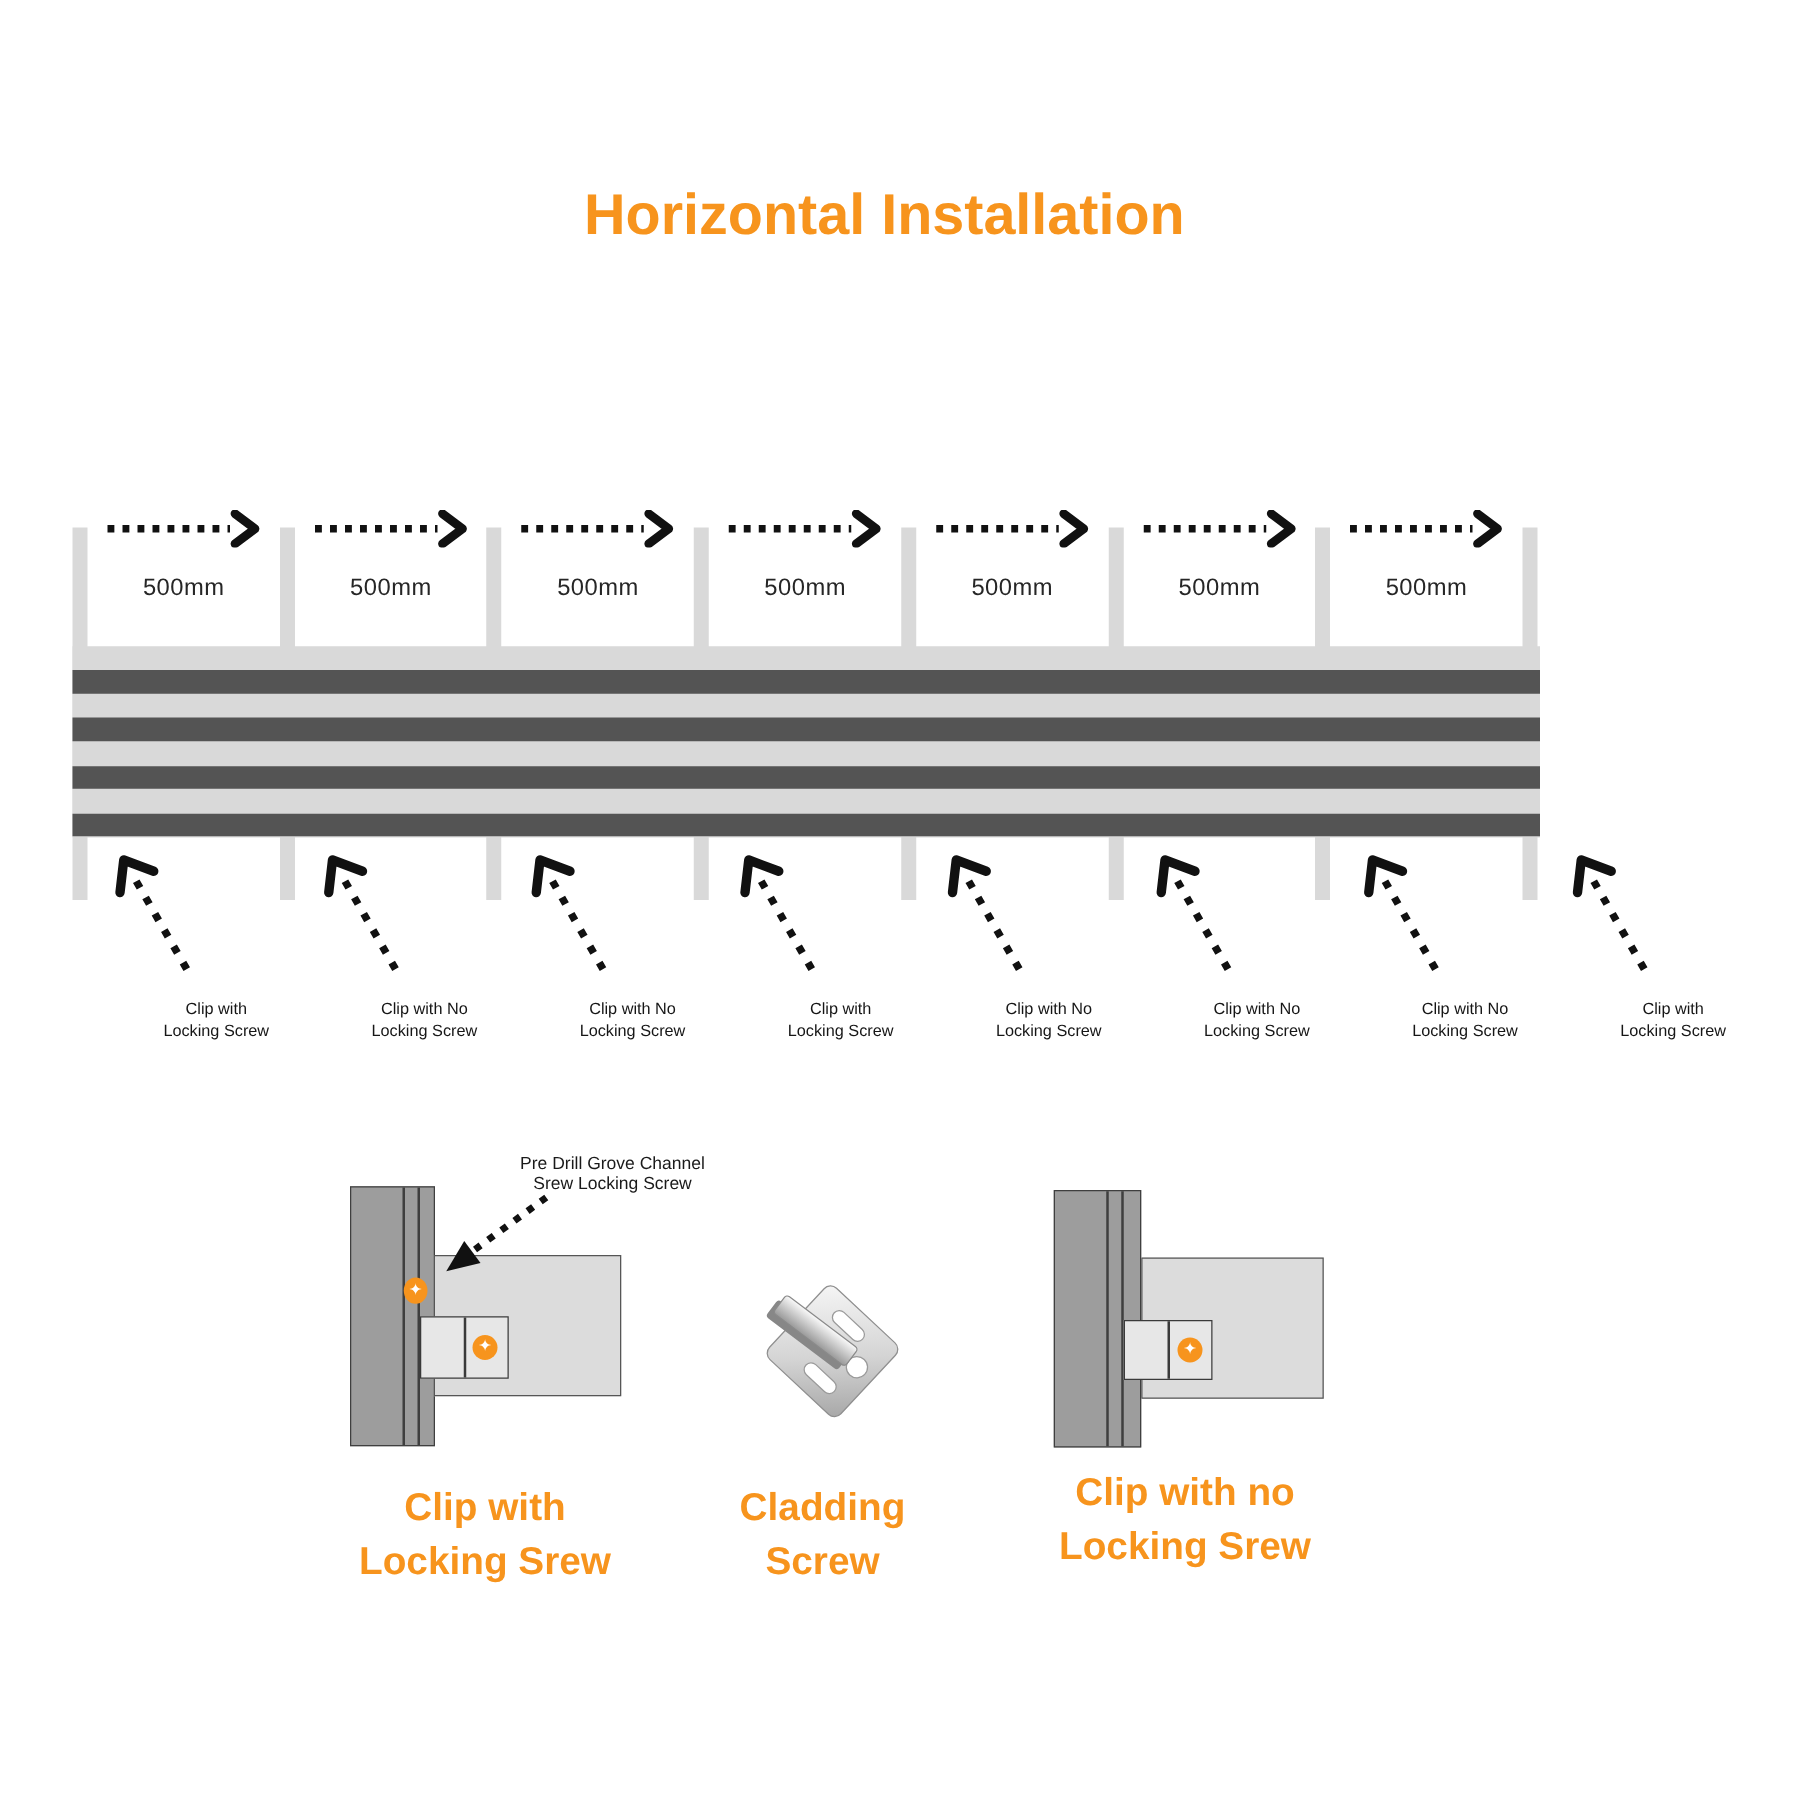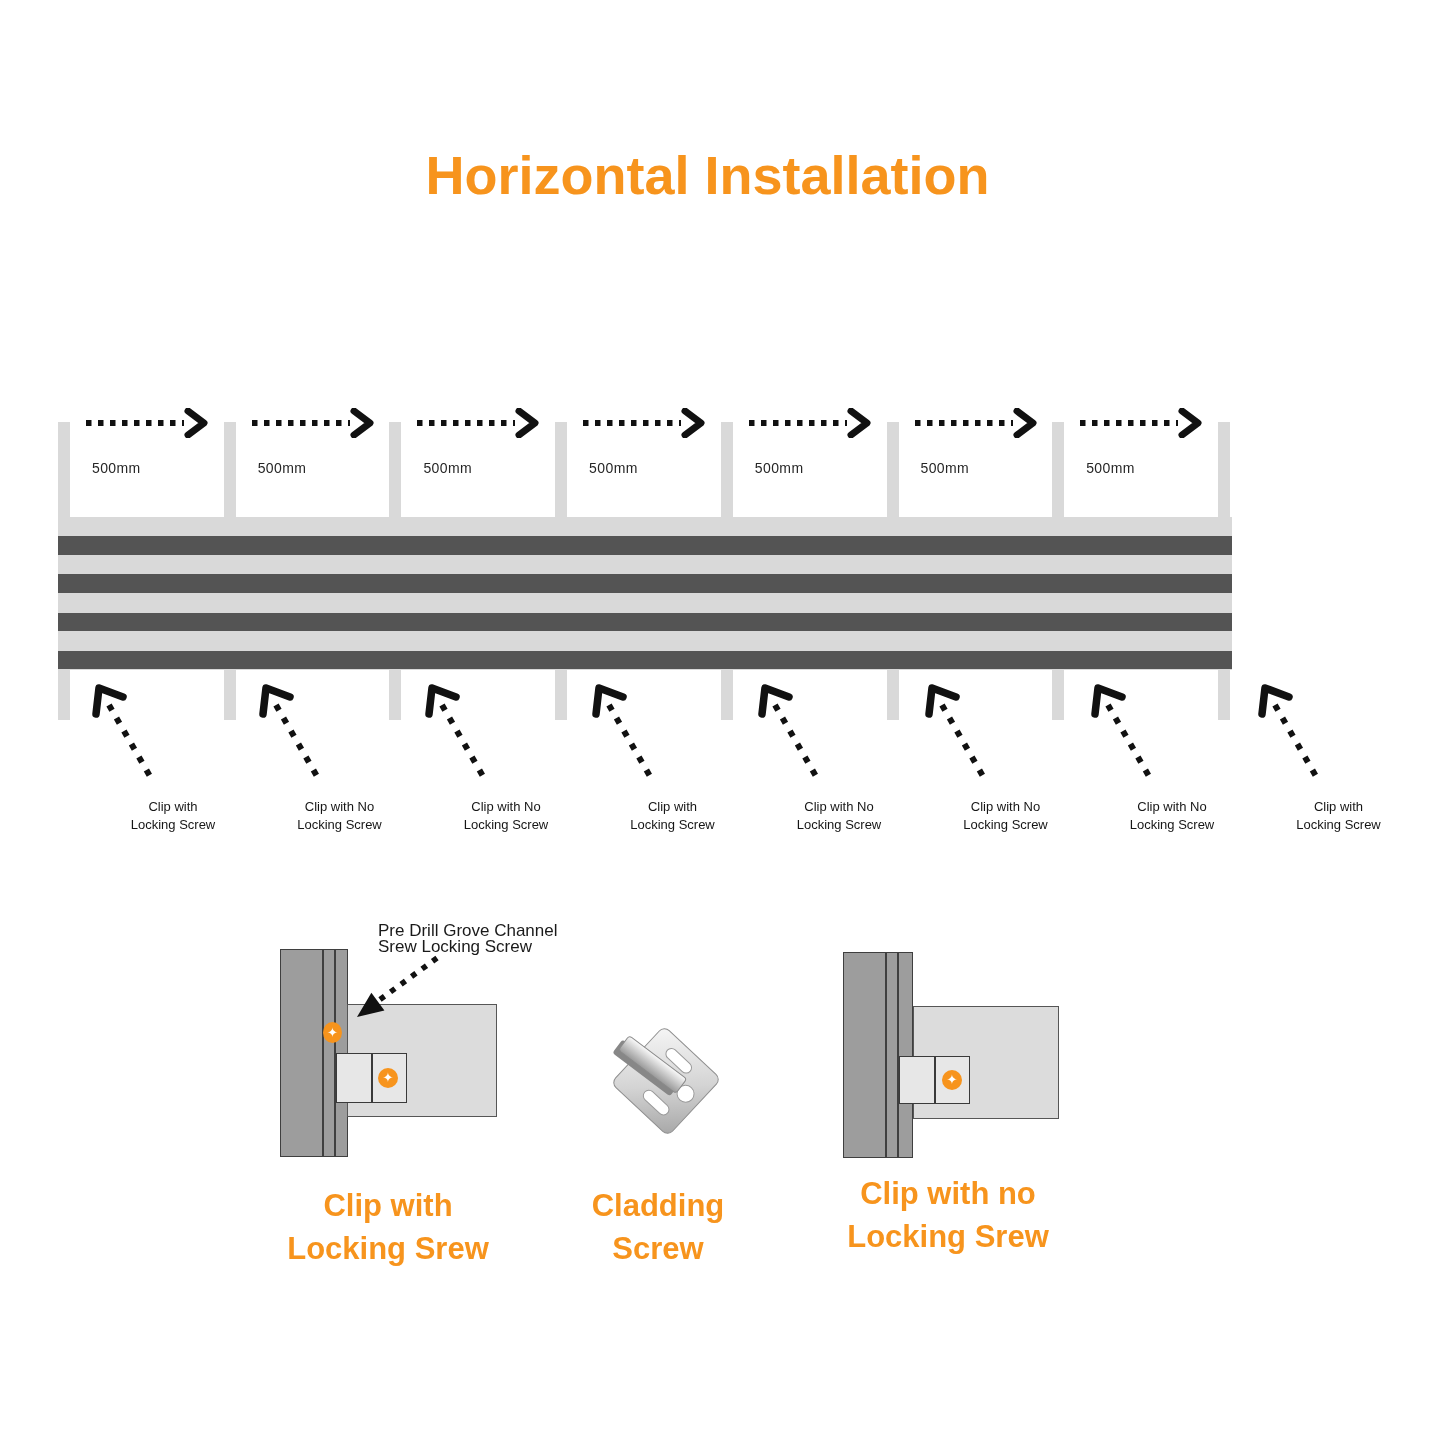--- a/index.html
+++ b/index.html
@@ -10,43 +10,43 @@
     --text-dark:#1F1F1F;
   }
   html,body{margin:0;padding:0;background:#ffffff;}
   .canvas{
     position:relative;width:1445px;height:1445px;background:#ffffff;overflow:hidden;
     font-family:"Liberation Sans",sans-serif;color:var(--text-dark);
   }
   
   .title{
     position:absolute;left:0;top:144px;width:1415px;text-align:center;
-    font-size:54px;font-weight:bold;color:var(--accent);letter-spacing:0px;
+    font-size:46px;font-weight:bold;color:var(--accent);letter-spacing:0px;
   }
   
   .stud{
     position:absolute;top:422px;width:12px;height:298px;background:var(--panel-light);
     left:calc(58px + var(--i) * 165.7px);
   }
   .underlay-band{
     position:absolute;left:58px;top:517px;width:1174px;height:153px;background:var(--panel-light);
   }
   .board{
     position:absolute;left:58px;width:1174px;height:18.5px;background:var(--board-dark);
     top:calc(536px + var(--r) * 38.33px);
   }
   
   .spacing-section{
     position:absolute;top:408px;width:0;height:90px;
     left:calc(147px + var(--i) * 165.7px);
   }
   .spacing-section svg{position:absolute;left:-64px;top:0;}
   .spacing-label{
-    position:absolute;top:52px;left:-55px;width:110px;
-    font-size:14px;letter-spacing:0.4px;color:#262626;
+    position:absolute;top:52px;left:-55px;width:110px;text-align:center;
+    font-size:19px;letter-spacing:0.4px;color:#262626;
   }
   
   .clip-callout{
     position:absolute;top:678px;width:0;height:160px;
     left:calc(173px + var(--i) * 166.5px);
   }
   .clip-callout svg{position:absolute;left:-88px;top:0;}
   .clip-callout-label{
     position:absolute;top:120px;left:-80px;width:160px;text-align:center;
     font-size:13px;line-height:18px;color:#161616;white-space:pre-line;
@@ -63,22 +63,22 @@
     position:absolute;background:#e7e7e7;border:1.5px solid #3a3a3a;box-sizing:border-box;
   }
   .clip-divider{position:absolute;top:0;bottom:0;width:2px;background:#3a3a3a;}
   .screw{
     position:absolute;width:20px;height:20px;border-radius:50%;background:var(--accent);
     display:flex;align-items:center;justify-content:center;
     color:#ffffff;font-size:13px;line-height:20px;
     font-family:"DejaVu Sans",sans-serif;
   }
   .annotation{
-    position:absolute;left:378px;top:923px;width:200px;
-    font-size:17px;line-height:15.5px;color:#1a1a1a;white-space:pre-line;
+    position:absolute;left:390px;top:923px;width:200px;text-align:center;
+    font-size:14px;line-height:15.5px;color:#1a1a1a;white-space:pre-line;
   }
   .detail-svg{position:absolute;}
   
   .caption{
     position:absolute;width:320px;text-align:center;font-size:31px;font-weight:bold;
     line-height:43px;color:var(--accent);white-space:pre-line;
   }
   .caption.left{left:228px;top:1184px;}
   .caption.middle{left:498px;top:1184px;}
   .caption.right{left:788px;top:1172px;}

